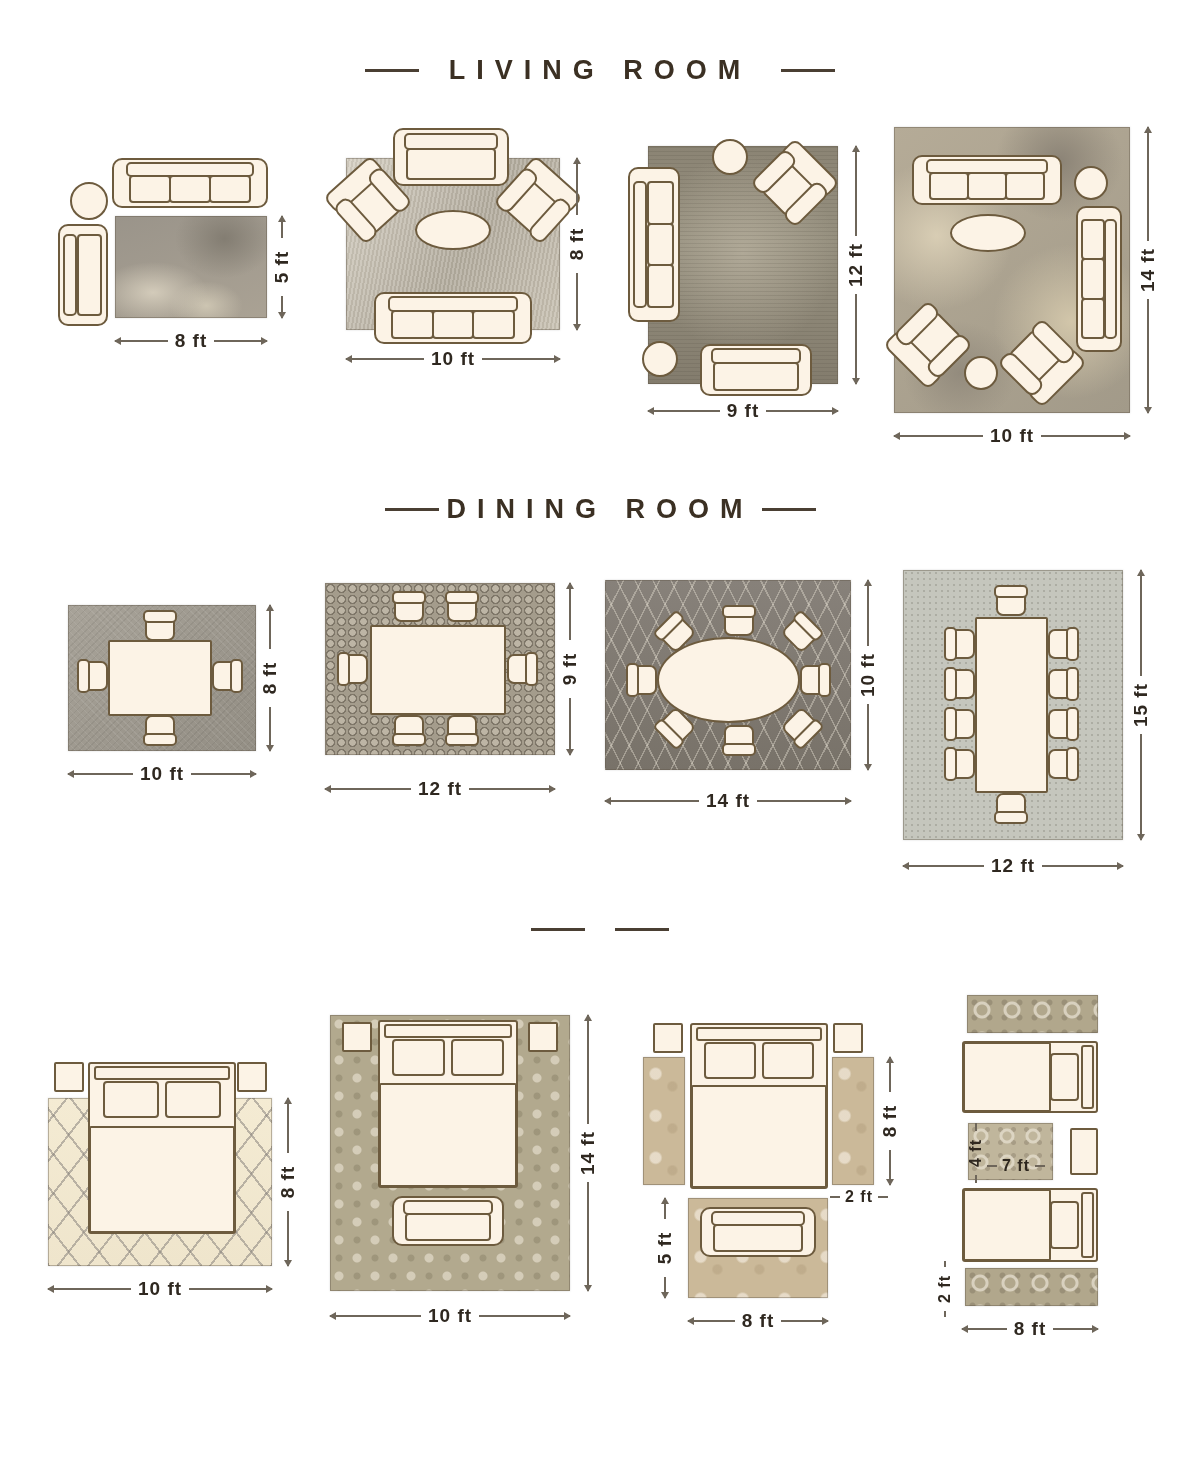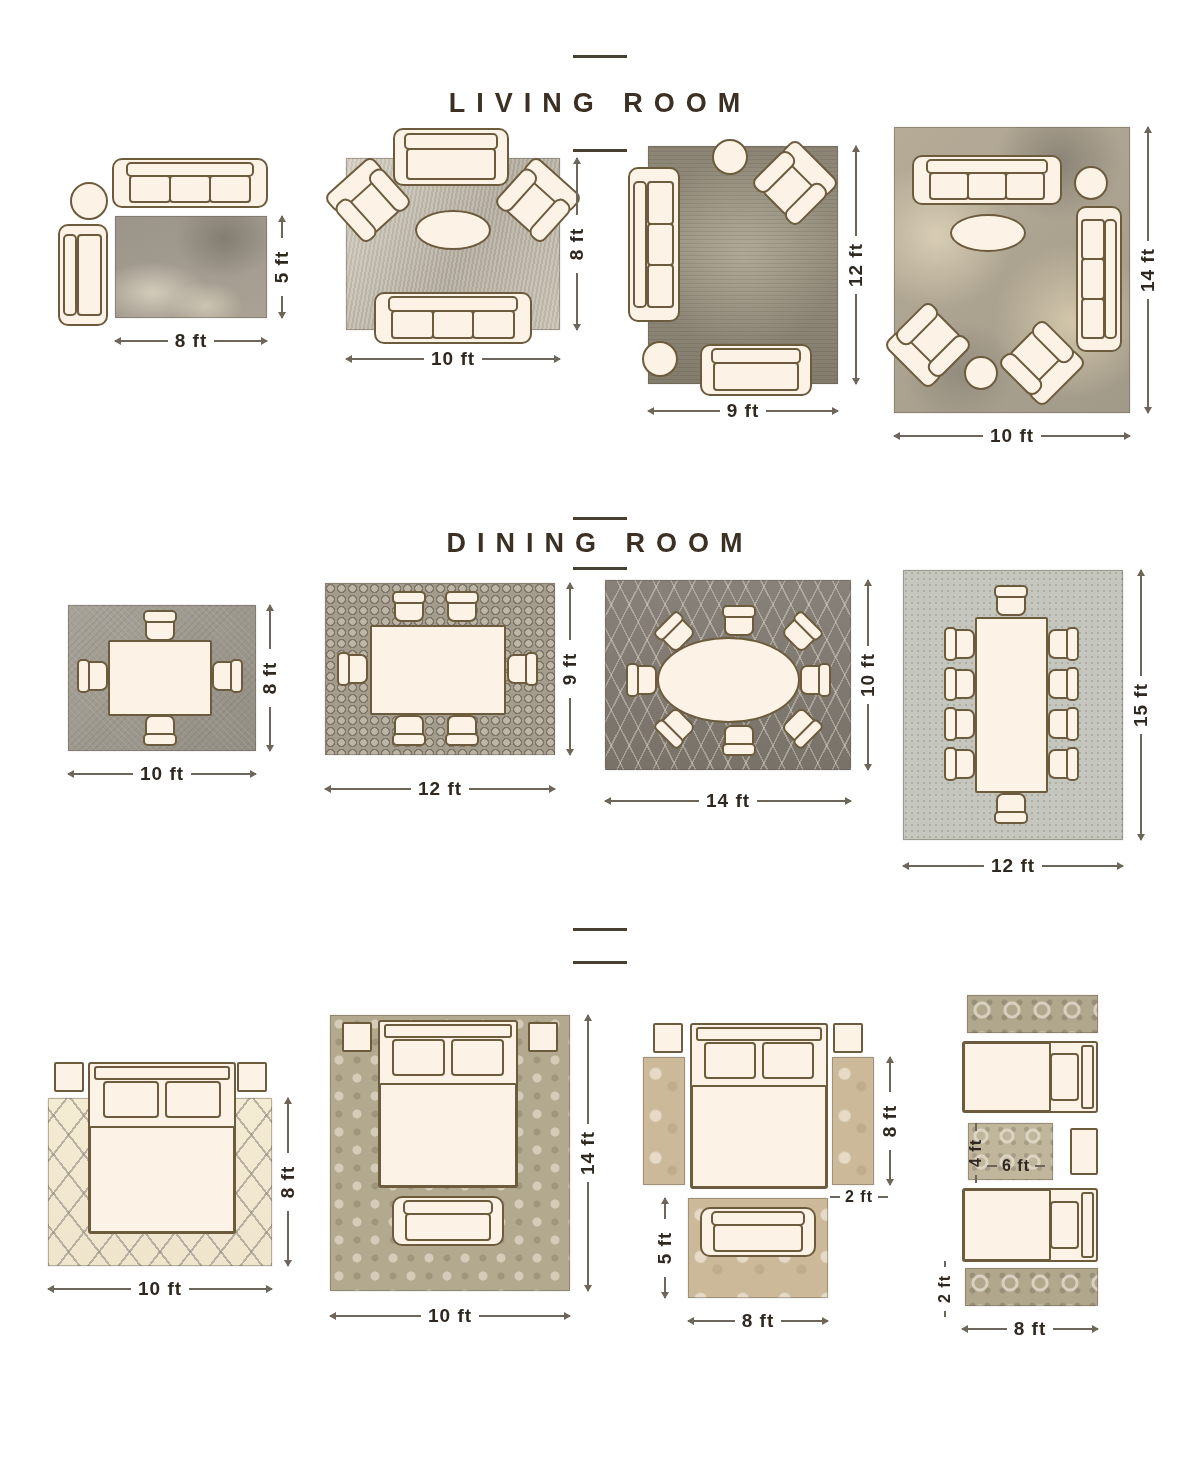--- a/index.html
+++ b/index.html
@@ -7,21 +7,21 @@
     --brown:#6d5b3e;
     --ink:#2f2820;
     --line:#6e665a;
     --head:#3b3023;
   }
   html,body{margin:0;padding:0;background:#ffffff;}
   #canvas{position:relative;width:1200px;height:1467px;background:#ffffff;
           font-family:"Liberation Sans",sans-serif;overflow:hidden;}
   .grp{position:absolute;}
   
-  .heading{position:absolute;left:0;right:0;display:flex;justify-content:center;align-items:center;gap:30px;flex-direction:column;}
+  .heading{position:absolute;left:0;right:0;display:flex;justify-content:center;align-items:center;gap:30px;}
   .htxt{font-weight:bold;font-size:27px;letter-spacing:11px;color:var(--head);}
   .hdash{width:54px;height:3px;background:#4a3f33;}
   
   .rug{position:absolute;box-shadow:inset 0 0 0 1px rgba(96,86,70,.40),0 0 2px rgba(0,0,0,.15);}
   .rx-abstract1{background:
     radial-gradient(ellipse 60% 50% at 25% 75%, #d3cbba 0%, rgba(211,203,186,0) 60%),
     radial-gradient(ellipse 50% 60% at 72% 22%, #837d72 0%, rgba(131,125,114,0) 65%),
     radial-gradient(ellipse 40% 40% at 60% 88%, #cdc5b2 0%, rgba(201,193,174,0) 60%),
     linear-gradient(160deg,#9a948a,#aaa294);}
   .rx-silver{background:
@@ -294,21 +294,21 @@
     </div>
     <div class="dv" style="left:257px;top:17px;height:286px;">
       <i class="ln t"></i>
       <span class="vt">
           <b>14 ft</b>
         </span>
       <i class="ln b"></i>
     </div>
   </div>
 
-  <div class="heading" style="top:517px;gap:8px;">
+  <div class="heading" style="top:494px;gap:8px;">
     <span class="hdash"></span>
     <span class="htxt">DINING ROOM</span>
     <span class="hdash"></span>
   </div>
 
   <div class="grp" style="left:55px;top:590px;width:230px;height:190px;">
     <div class="rug rx-gray f" style="left:13px;top:15px;width:188px;height:146px;"></div>
     <div class="f chair" style="left:90px;top:25px;">
         <i class="back"></i>
       </div>
@@ -570,21 +570,21 @@
     <div class="rug rx-ornate-lt f" style="left:43px;top:138px;width:85px;height:57px;"></div>
     <div class="dv sm dashed" style="left:40px;top:138px;height:60px;">
       <i class="ln"></i>
       <span class="vt">
           <b>4 ft</b>
         </span>
       <i class="ln"></i>
     </div>
     <div class="dh sm dashed" style="left:62px;top:172px;width:70px;">
       <i class="ln"></i>
-      <b>6 ft</b>
+      <b>7 ft</b>
       <i class="ln"></i>
     </div>
     <div class="f nstand" style="left:145px;top:143px;width:28px;height:47px;"></div>
     <div class="f bed bh" style="left:37px;top:203px;width:136px;height:74px;">
       <i class="blanketh"></i>
       <i class="hbr"></i>
       <i class="pillowv"></i>
     </div>
     <div class="rug rx-ornate f" style="left:40px;top:283px;width:133px;height:38px;"></div>
     <div class="dv sm dashed" style="left:9px;top:276px;height:56px;">

